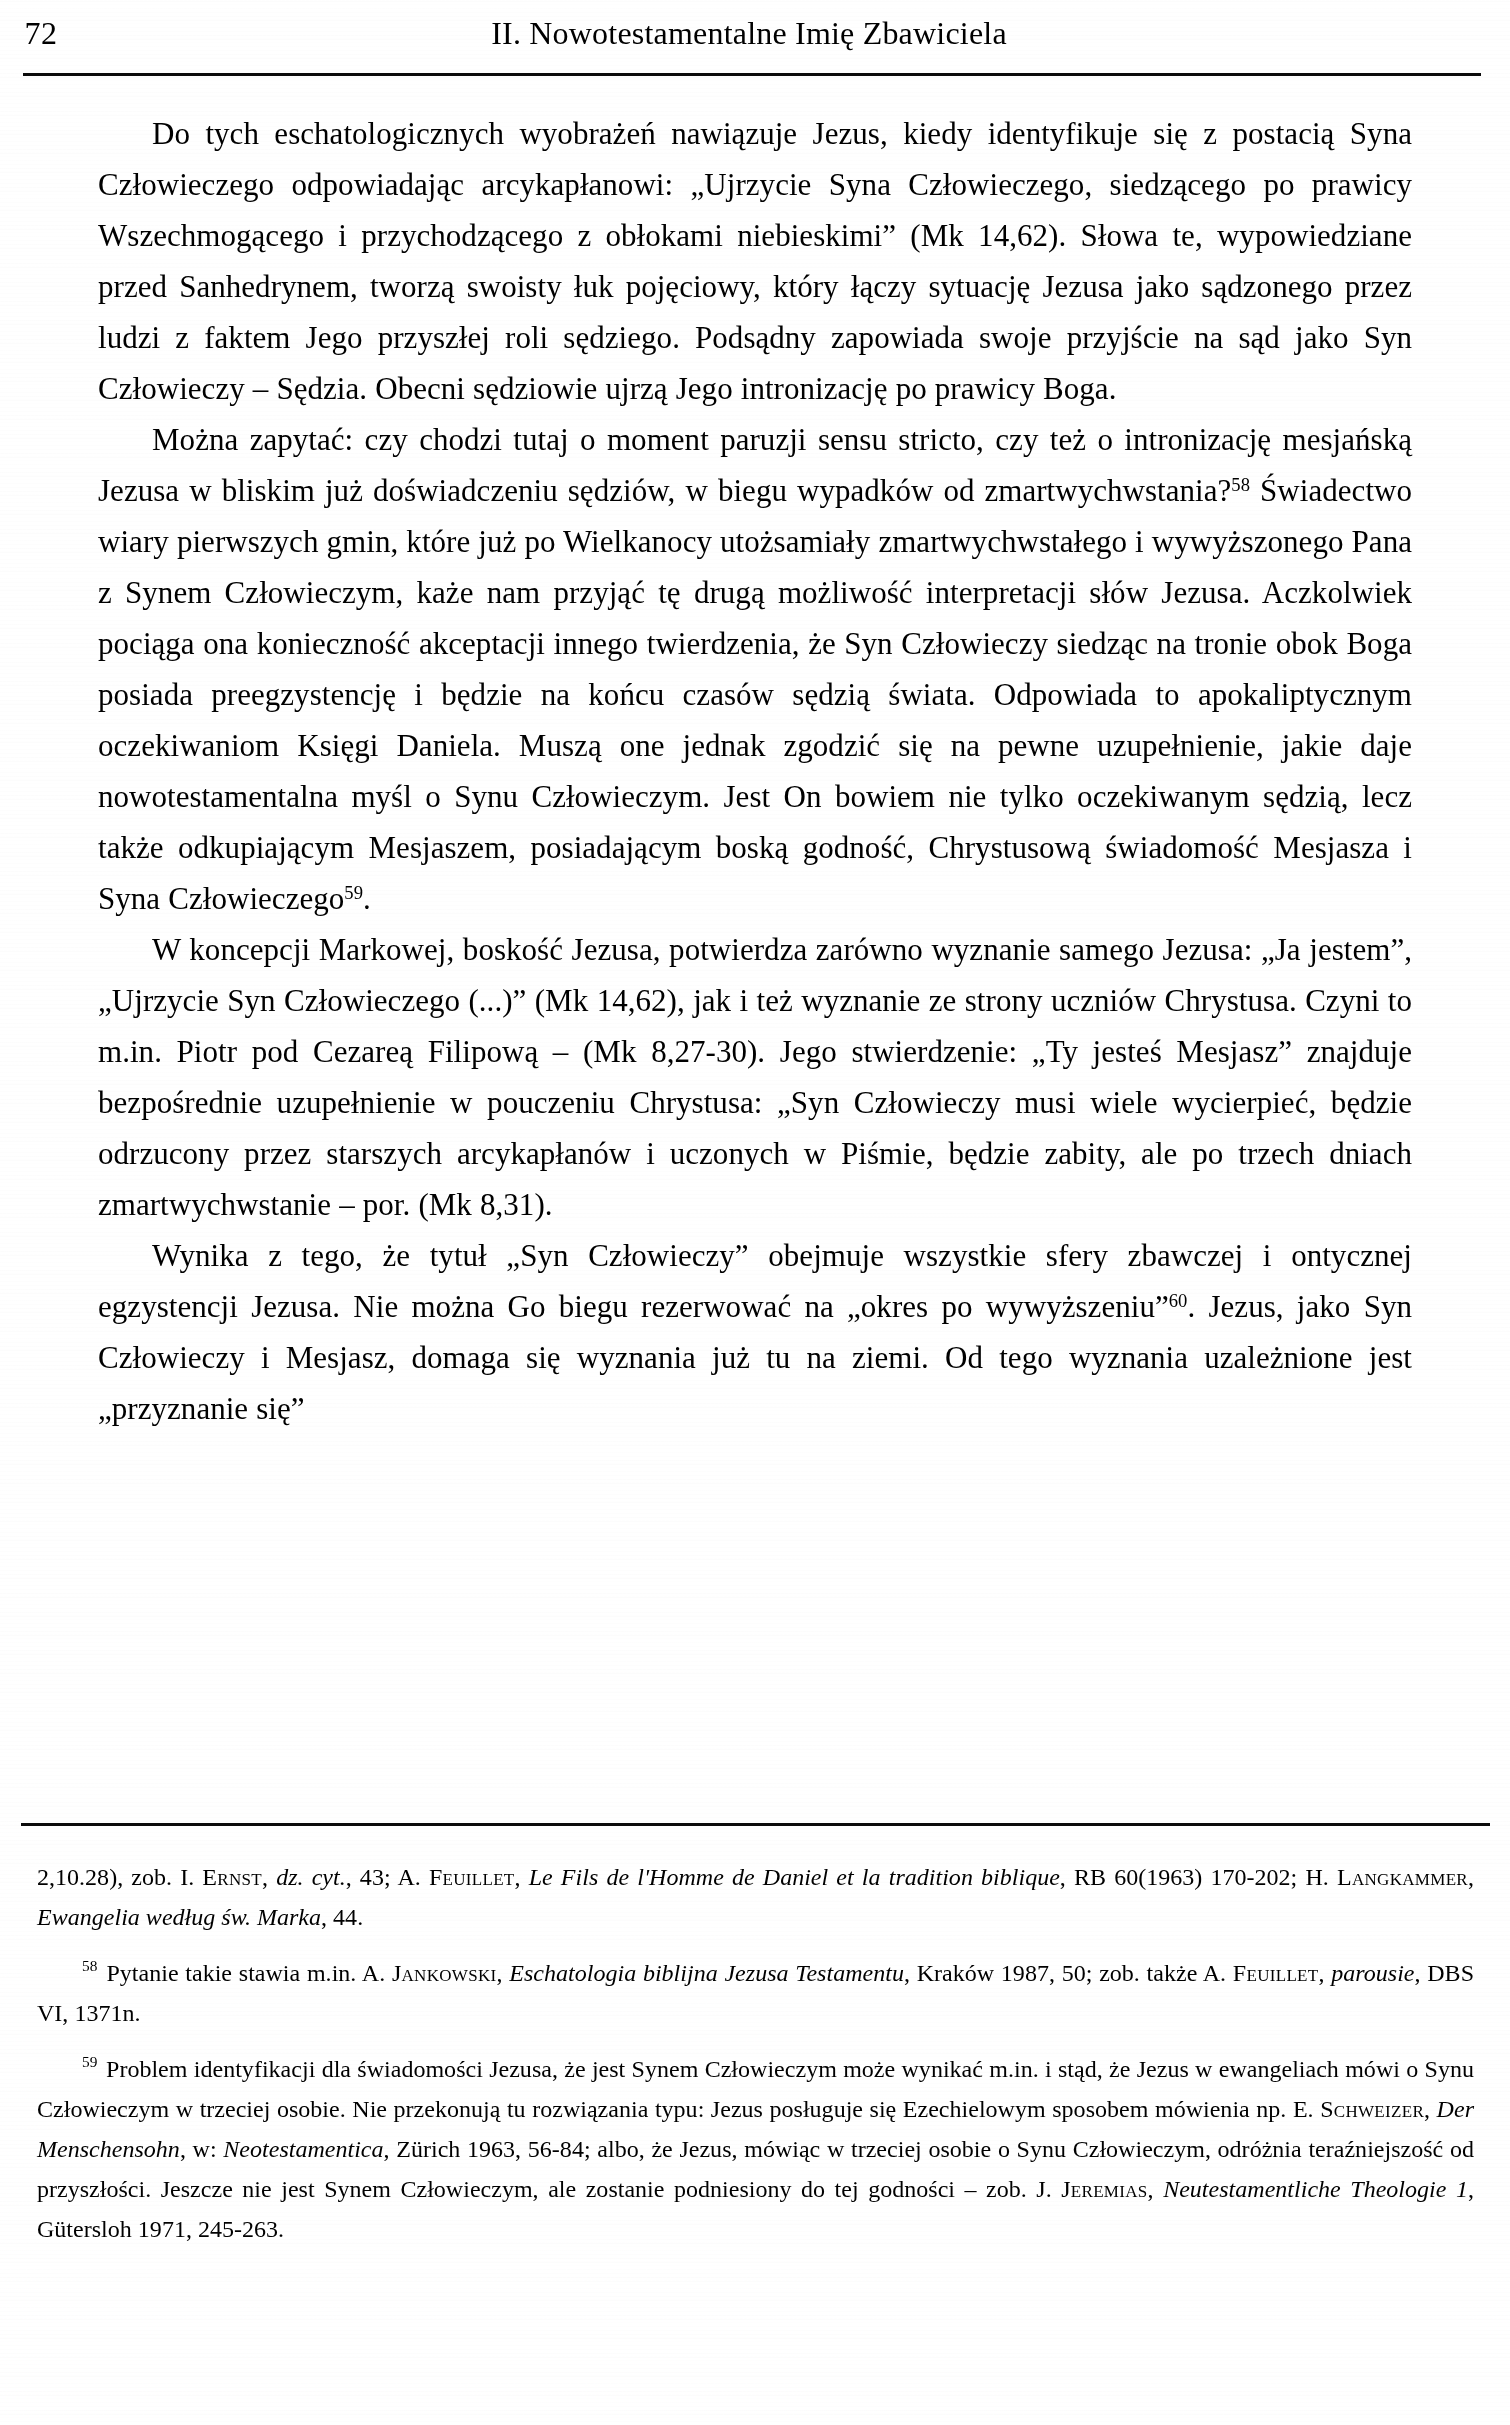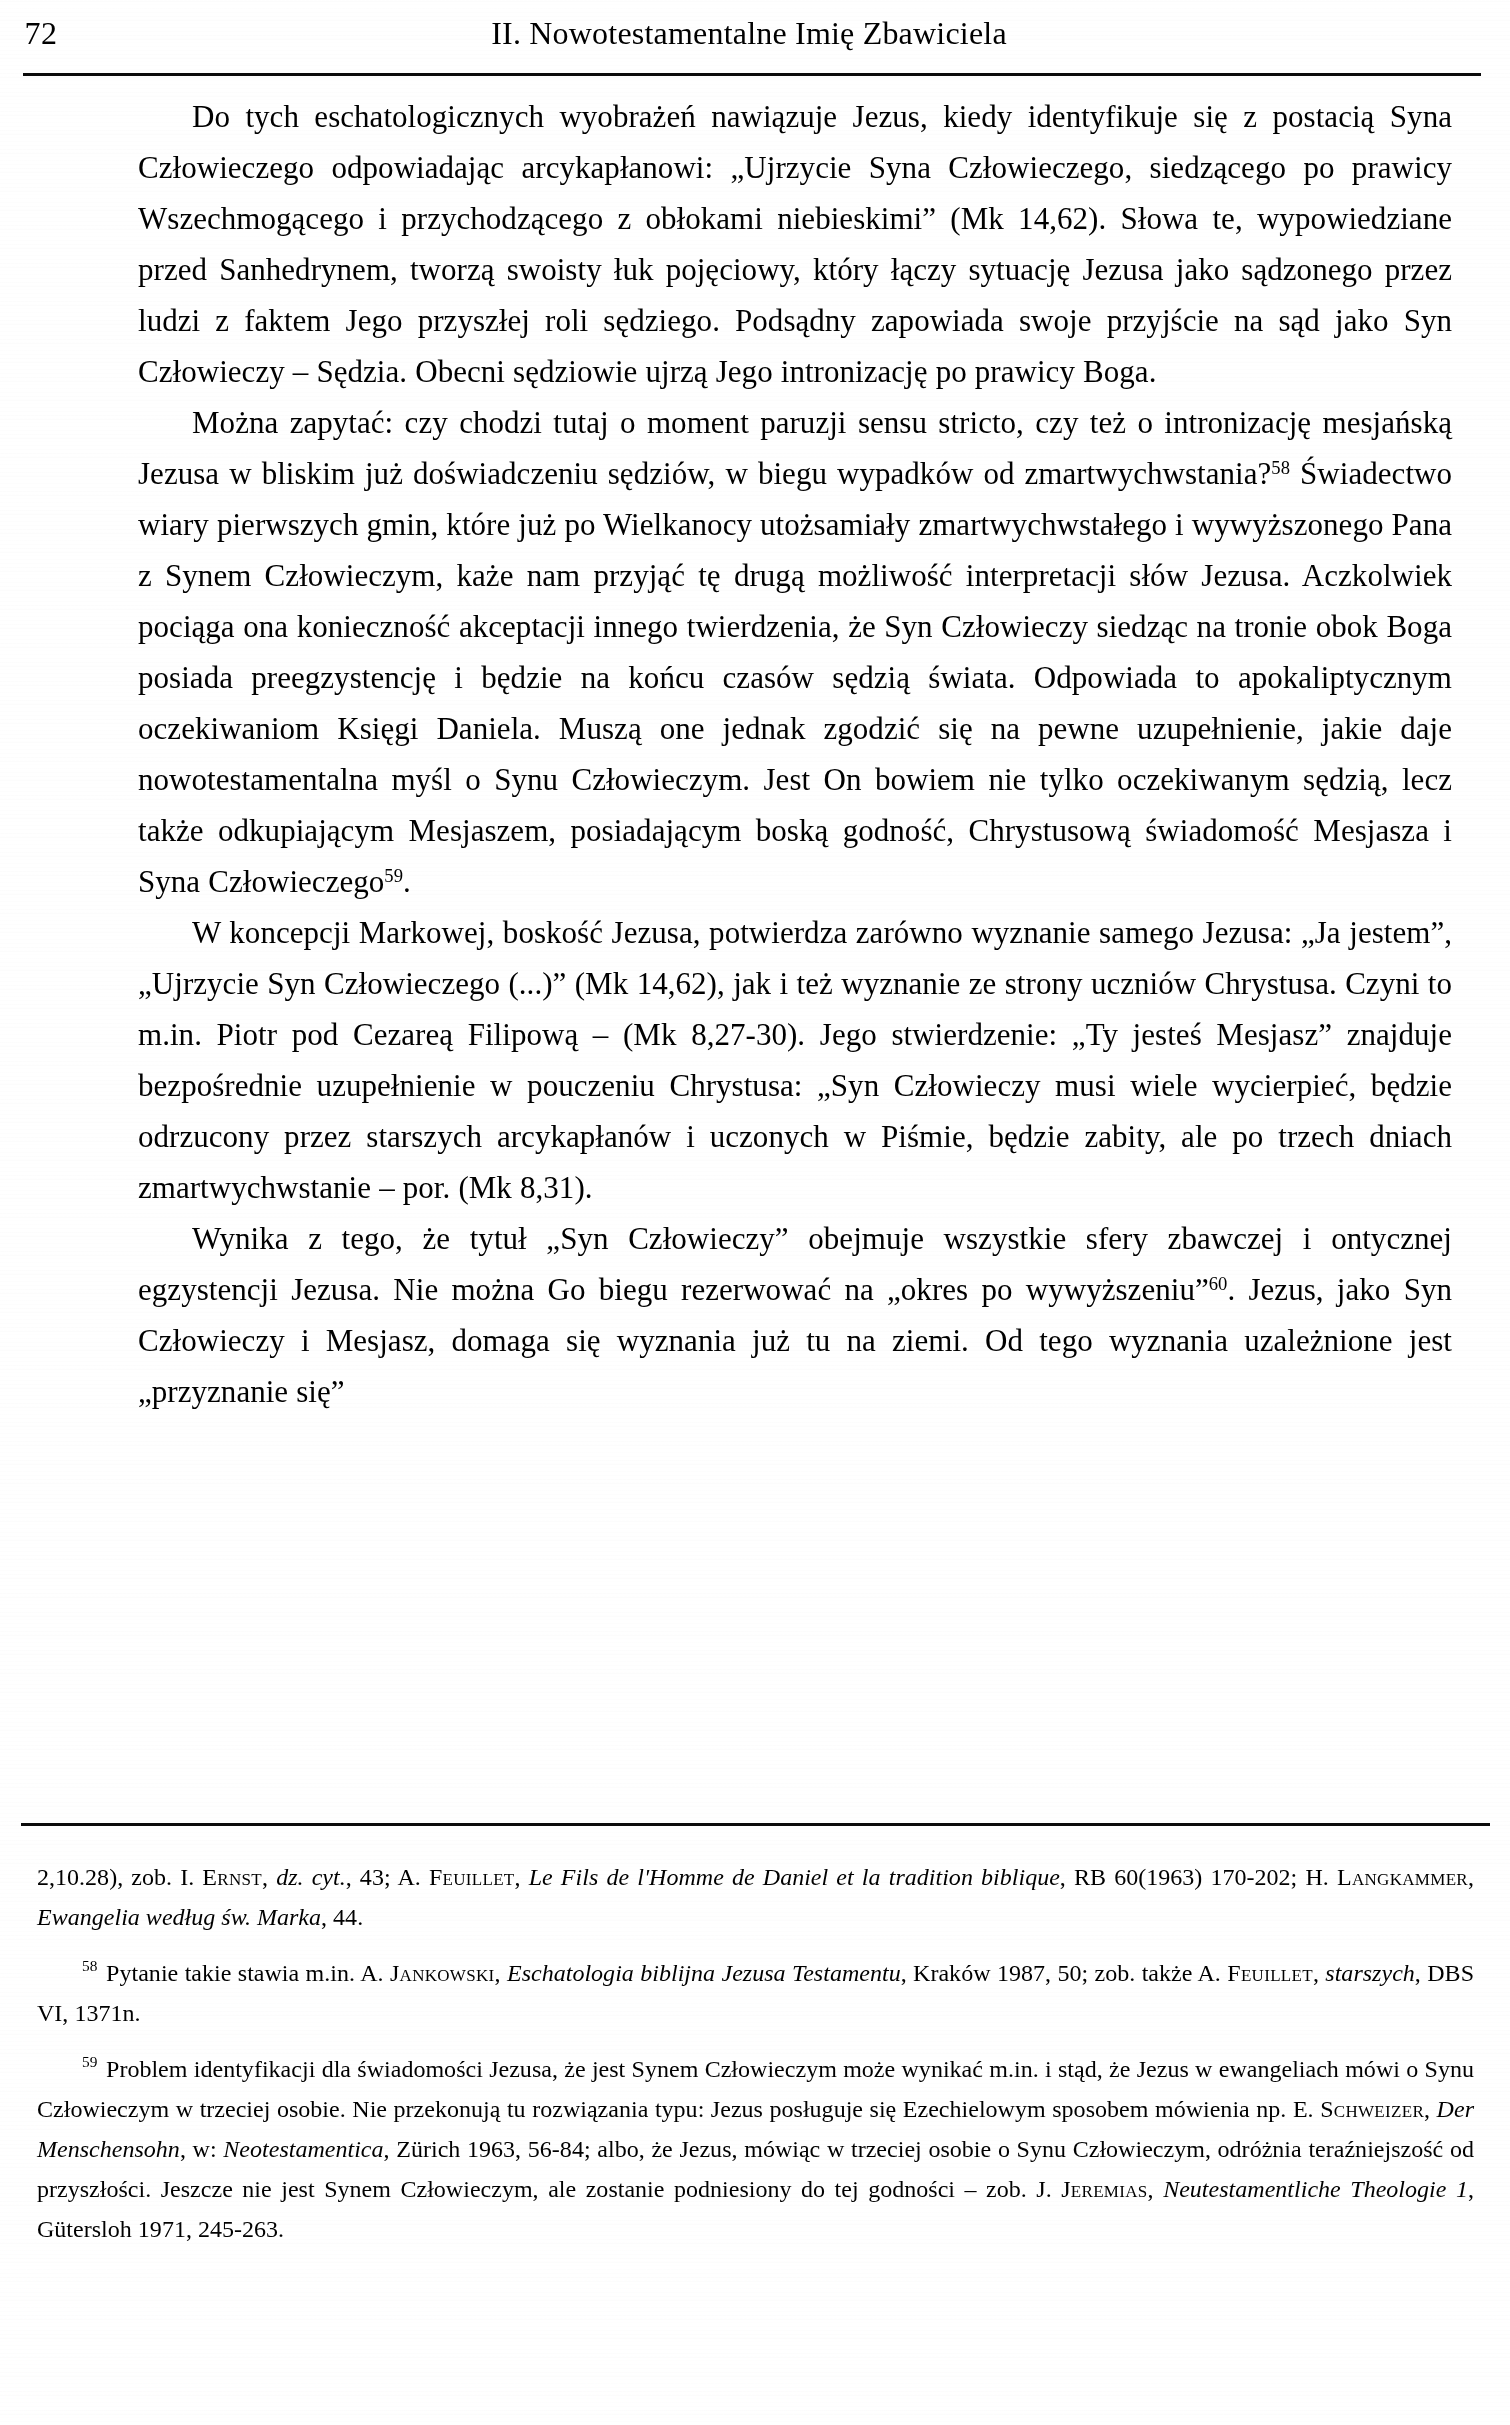--- a/index.html
+++ b/index.html
@@ -55,24 +55,23 @@
     left: 0;
     right: 0;
     top: 59px;
     height: 3px;
     background: #0b0b0b;
   }
 
   
   .body-block {
     position: absolute;
-    top: 91px;
+    top: 108px;
     left: 98px;
     width: 1314px;
-    margin-left: 40px;
   }
   p.bodytext {
     margin: 0;
     font-size: 31px;
     line-height: 51px;
     text-align: justify;
     text-justify: inter-word;
     text-indent: 54px;
     letter-spacing: 0.04px;
     word-spacing: 0.3px;
@@ -162,19 +161,19 @@
     <p class="bodytext">
       <span>Wynika z tego, że tytuł „Syn Człowieczy” obejmuje wszystkie sfery zbawczej i ontycznej egzystencji Jezusa. Nie można Go biegu rezerwować na „okres po wywyższeniu”</span><sup>60</sup><span>. Jezus, jako Syn Człowieczy i Mesjasz, domaga się wyznania już tu na ziemi. Od tego wyznania uzależnione jest „przyznanie się”</span>
     </p>
 
   </div>
 
   <div class="fn-rule"></div>
 
   <div class="footnotes">
     <p class="footnote"><span>2,10.28), zob. I. </span><span class="sc">Ernst</span><span>, </span><span class="it">dz. cyt.</span><span>, 43; A. </span><span class="sc">Feuillet</span><span>, </span><span class="it">Le Fils de l'Homme de Daniel et la tradition biblique</span><span>, RB 60(1963) 170-202; H. </span><span class="sc">Langkammer</span><span>, </span><span class="it">Ewangelia według św. Marka</span><span>, 44.</span></p>
-    <p class="footnote numbered"><span class="fnum">58</span> <span>Pytanie takie stawia m.in. A. </span><span class="sc">Jankowski</span><span>, </span><span class="it">Eschatologia biblijna Jezusa Testamentu</span><span>, Kraków 1987, 50; zob. także A. </span><span class="sc">Feuillet</span><span>, </span><span class="it">starszych</span><span>, DBS VI, 1371n.</span></p>
+    <p class="footnote numbered"><span class="fnum">58</span> <span>Pytanie takie stawia m.in. A. </span><span class="sc">Jankowski</span><span>, </span><span class="it">Eschatologia biblijna Jezusa Testamentu</span><span>, Kraków 1987, 50; zob. także A. </span><span class="sc">Feuillet</span><span>, </span><span class="it">parousie</span><span>, DBS VI, 1371n.</span></p>
     <p class="footnote numbered"><span class="fnum">59</span> <span>Problem identyfikacji dla świadomości Jezusa, że jest Synem Człowieczym może wynikać m.in. i stąd, że Jezus w ewangeliach mówi o Synu Człowieczym w trzeciej osobie. Nie przekonują tu rozwiązania typu: Jezus posługuje się Ezechielowym sposobem mówienia np. E. </span><span class="sc">Schweizer</span><span>, </span><span class="it">Der Menschensohn</span><span>, w: </span><span class="it">Neotestamentica</span><span>, Zürich 1963, 56-84; albo, że Jezus, mówiąc w trzeciej osobie o Synu Człowieczym, odróżnia teraźniejszość od przyszłości. Jeszcze nie jest Synem Człowieczym, ale zostanie podniesiony do tej godności – zob. J. </span><span class="sc">Jeremias</span><span>, </span><span class="it">Neutestamentliche Theologie 1</span><span>, Gütersloh 1971, 245-263.</span></p>
   </div>
 
   <div class="scan-noise"></div>
 </div>
 
 
 </body></html>

